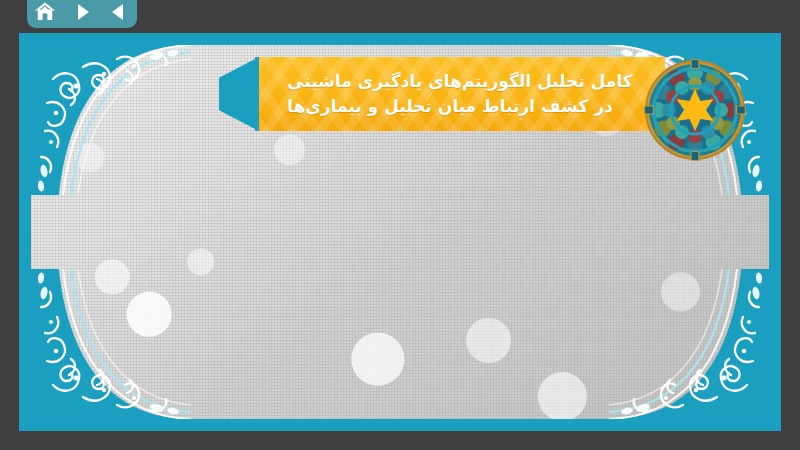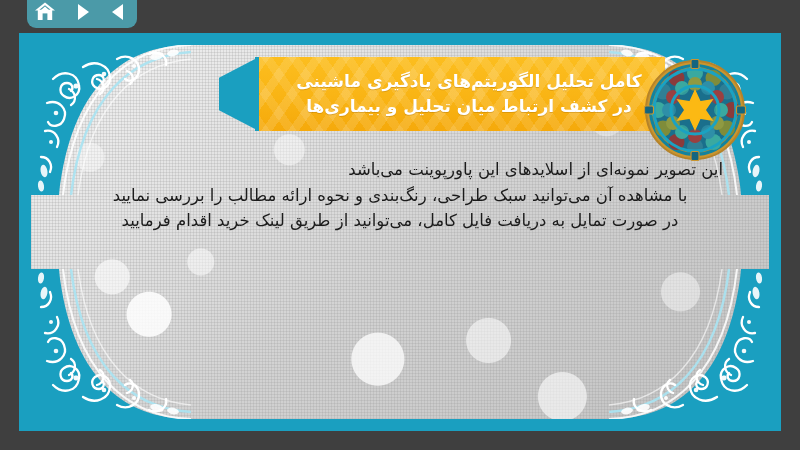--- a/index.html
+++ b/index.html
@@ -115,21 +115,21 @@
     background:
       repeating-linear-gradient(125deg,
         rgba(255,255,255,0.13) 0 9px,
         rgba(255,255,255,0) 9px 22px),
       repeating-linear-gradient(55deg,
         rgba(255,255,255,0.10) 0 9px,
         rgba(255,255,255,0) 9px 22px),
       linear-gradient(180deg, #fcbe1f 0%, #f9b414 55%, #f5a90b 100%);
     display: flex;
     flex-direction: column;
-    align-items: center;
+    align-items: flex-end;
     justify-content: center;
     z-index: 30;
     box-sizing: border-box;
     padding: 2px 14px 2px 28px;
   }
   .title-line {
     color: #ffffff;
     font-size: 17px;
     font-weight: bold;
     line-height: 1.45;
@@ -362,25 +362,20 @@
           </g>
           <g fill="#ffffff" opacity="0.9">
             <ellipse cx="126" cy="11" rx="7" ry="3.6" transform="rotate(-16 126 11)"></ellipse>
             <ellipse cx="142" cy="8" rx="6" ry="3.2" transform="rotate(-12 142 8)"></ellipse>
             <ellipse cx="13" cy="126" rx="3.4" ry="6.4" transform="rotate(-10 13 126)"></ellipse>
             <ellipse cx="10" cy="141" rx="3" ry="5.6" transform="rotate(-8 10 141)"></ellipse>
           </g>
         </svg>
       </div>
 
-      <div class="body-text">
-        <div class="body-line l1">این تصویر نمونه‌ای از اسلایدهای این پاورپوینت می‌باشد</div>
-        <div class="body-line l2">با مشاهده آن می‌توانید سبک طراحی، رنگ‌بندی و نحوه ارائه مطالب را بررسی نمایید</div>
-        <div class="body-line l3">در صورت تمایل به دریافت فایل کامل، می‌توانید از طریق لینک خرید اقدام فرمایید</div>
-      </div>
 
       <div class="banner-tail"></div>
       <div class="banner-tail-bar"></div>
 
       <div class="title-banner">
         <div class="title-line">کامل تحلیل الگوریتم‌های یادگیری ماشینی</div>
         <div class="title-line">در کشف ارتباط میان تحلیل و بیماری‌ها</div>
       </div>
 
       <div class="medallion">

